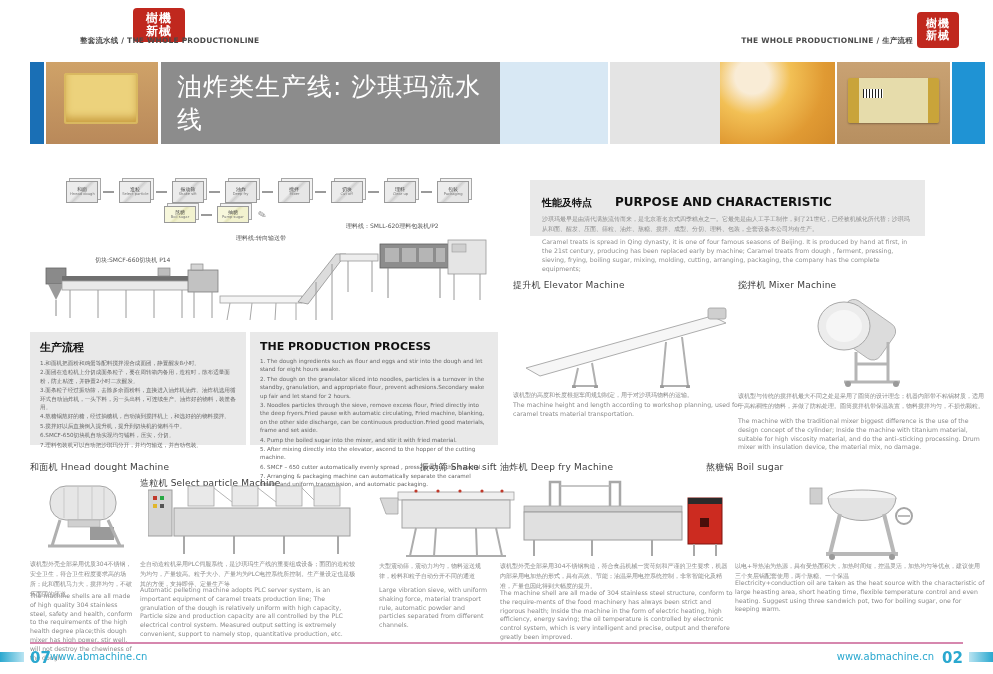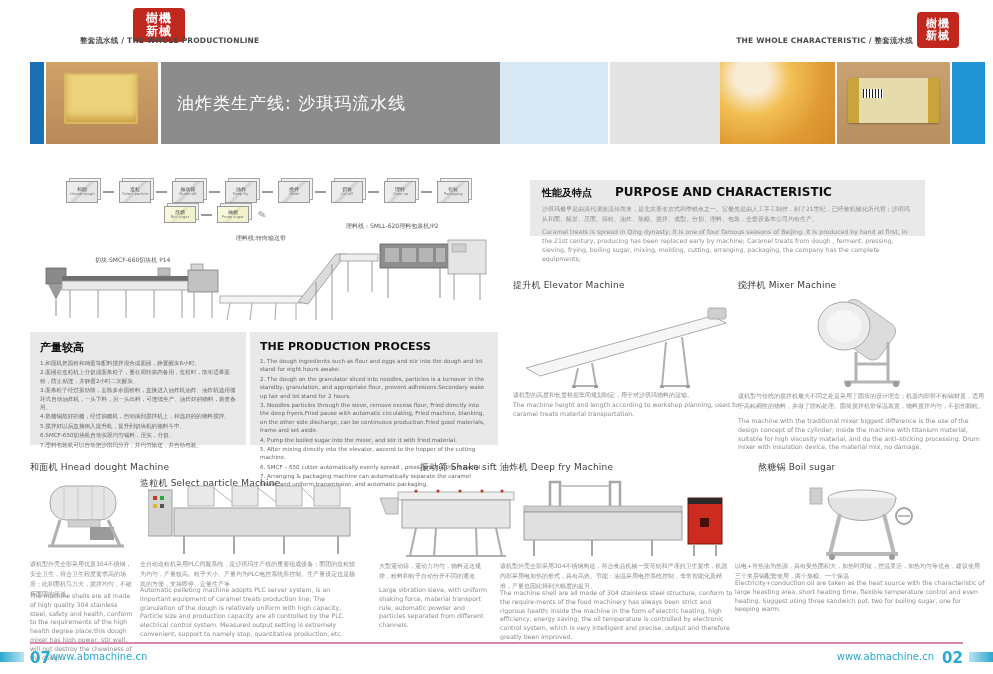--- a/index.html
+++ b/index.html
@@ -9,21 +9,21 @@
 
   
   .seal{background:#c0281e;border-radius:4px;color:#fff;display:flex;flex-direction:column;
         align-items:center;justify-content:center;line-height:1.05;font-weight:bold;}
   .seal div{letter-spacing:1px;}
   .hdr-text{font-size:7.5px;font-weight:bold;color:#4a4a4a;letter-spacing:.2px;}
 
   
   .banner-block{top:62px;height:82px;}
   .title-block{background:#8c8c8c;display:flex;flex-direction:column;justify-content:center;padding-left:16px;box-sizing:border-box;}
-  .title-zh{color:#fff;font-size:17px;letter-spacing:1px;}
+  .title-zh{color:#fff;font-size:25px;letter-spacing:1px;}
   .title-en{color:#f2f2f2;font-size:10px;margin-top:3px;}
   .photo-wood{background:linear-gradient(180deg,#cfa268,#b9895a);}
   .sachima{position:absolute;left:16%;top:14%;width:66%;height:62%;background:#ecd27c;border-radius:3px;
            box-shadow:inset 0 0 0 2px #d9b860, inset 0 -6px 8px #c79a3e;}
   .closeup{background:radial-gradient(circle at 28% 18%, #f9ecd6 0 16%, #f2c055 36%, #e09a33 68%, #d28a2a 100%);}
   .package-bg{background:linear-gradient(180deg,#c9a273,#b78f60);}
   .package{position:absolute;left:10%;top:20%;width:80%;height:54%;border-radius:2px;
            background:linear-gradient(90deg,#c9a43a 0 12%,#e6dcab 12% 88%,#c9a43a 88%);box-shadow:0 1px 2px rgba(0,0,0,.3);}
   .barcode{position:absolute;left:16%;top:24%;width:22%;height:20%;background:repeating-linear-gradient(90deg,#222 0 1px,#fff 1px 3px);}
 
@@ -71,21 +71,21 @@
   <div class="abs seal" style="left:133px;top:8px;width:52px;height:34px;font-size:12px;">
     <div>樹機</div>
     <div>新械</div>
   </div>
   <div class="abs hdr-text" style="left:80px;top:36px;">整套流水线 / THE WHOLE PRODUCTIONLINE</div>
 
   <div class="abs seal" style="left:917px;top:12px;width:42px;height:36px;font-size:11px;">
     <div>樹機</div>
     <div>新械</div>
   </div>
-  <div class="abs hdr-text" style="left:700px;top:36px;width:213px;text-align:right;">THE WHOLE CHARACTERISTIC / 整套流水线</div>
+  <div class="abs hdr-text" style="left:700px;top:36px;width:213px;text-align:right;">THE WHOLE PRODUCTIONLINE / 生产流程</div>
 
   <div class="abs banner-block" style="left:30px;width:14px;background:#1a6fb5;"></div>
   <div class="abs banner-block photo-wood" style="left:46px;width:112px;">
     <div class="sachima"></div>
   </div>
   <div class="abs banner-block title-block" style="left:161px;width:339px;">
     <div class="title-zh">油炸类生产线: 沙琪玛流水线</div>
   </div>
   <div class="abs banner-block" style="left:500px;width:108px;background:#d8e8f4;"></div>
   <div class="abs banner-block" style="left:610px;width:110px;background:#e4e4e4;"></div>
@@ -230,21 +230,21 @@
     </g>
     <line x1="348" y1="34" x2="348" y2="64" stroke="#8a8a8a"></line>
     <line x1="400" y1="34" x2="400" y2="64" stroke="#8a8a8a"></line>
     <rect x="408" y="6" width="38" height="34" fill="#e5e5e5" stroke="#9a9a9a" stroke-width="0.8"></rect>
     <rect x="412" y="10" width="14" height="8" fill="#cfcfcf" stroke="#9a9a9a" stroke-width="0.6"></rect>
     <line x1="414" y1="40" x2="414" y2="66" stroke="#9a9a9a"></line>
     <line x1="440" y1="40" x2="440" y2="66" stroke="#9a9a9a"></line>
   </svg>
 
   <div class="abs panel" style="left:30px;top:332px;width:216px;height:113px;padding:8px 10px;">
-    <div class="panel-title-zh">产量较高</div>
+    <div class="panel-title-zh">生产流程</div>
     <div style="margin-top:4px;">
 
     <div class="proc-item">1.和面机把面粉和鸡蛋等配料搅拌混合成面团，静置醒发8小时。</div>
         <div class="proc-item">2.面团在造粒机上分切成面条粒子，要在周转箱内备用，造粒时，散布适量面粉，防止粘连，并静置2小时二次醒发。</div>
         <div class="proc-item">3.面条粒子经过振动筛，去除多余面粉料，直接进入油炸机油炸。油炸机选用循环式自动油炸机，一头下料，另一头出料，可连续生产。油炸好的物料，装筐备用。</div>
         <div class="proc-item">4.熬糖锅熬好的糖，经过抽糖机，自动抽到搅拌机上，和选好的的物料搅拌。</div>
         <div class="proc-item">5.搅拌好以后直接倒入提升机，提升到切块机的储料斗中。</div>
         <div class="proc-item">6.SMCF-650切块机自动实现均匀铺料，压实，分切。</div>
         <div class="proc-item">7.理料包装机可以自动把沙琪玛分开，并均匀输送，并自动包装。</div>
       </div>
@@ -257,21 +257,21 @@
     <div class="proc-item">1. The dough ingredients such as flour and eggs and stir into the dough and let stand for eight hours awake.</div>
         <div class="proc-item">2. The dough on the granulator sliced into noodles, particles is a turnover in the standby, granulation, and appropriate flour, prevent adhesions.Secondary wake up fair and let stand for 2 hours.</div>
         <div class="proc-item">3. Noodles particles through the sieve, remove excess flour, Fried directly into the deep fryers.Fried pause with automatic circulating, Fried machine, blanking, on the other side discharge, can be continuous production.Fried good materials, frame and set aside.</div>
         <div class="proc-item">4. Pump the boiled sugar into the mixer, and stir it with fried material.</div>
         <div class="proc-item">5. After mixing directly into the elevator, ascend to the hopper of the cutting machine.</div>
         <div class="proc-item">6. SMCF – 650 cutter automatically evenly spread , press, and cut the material.</div>
         <div class="proc-item">7. Arranging &amp; packaging machine can automatically separate the caramel treats, and uniform transmission, and automatic packaging.</div>
       </div>
   </div>
 
-  <div class="abs panel" style="left:530px;top:180px;width:395px;height:56px;padding:5px 12px;">
+  <div class="abs panel" style="left:530px;top:180px;width:395px;height:56px;padding:15px 12px;">
     <div style="display:flex;gap:14px;align-items:baseline;">
       <span class="panel-title-zh" style="font-size:10px;">性能及特点</span>
       <span class="panel-title-en" style="font-size:12px;margin-left:9px;">PURPOSE AND CHARACTERISTIC</span>
     </div>
     <div class="body-sm" style="margin-top:4px;">沙琪玛最早是由清代满族流传而来，是北京著名京式四季糕点之一。它最先是由人工手工制作，到了21世纪，已经被机械化所代替；沙琪玛从和面、醒发、压面、筛粒、油炸、熬糖、搅拌、成型、分切、理料、包装，全套设备本公司均有生产。</div>
     <div class="body-sm-en" style="margin-top:5px;">Caramel treats is spread in Qing dynasty, it is one of four famous seasons of Beijing. It is produced by hand at first, in the 21st century, producing has been replaced early by machine; Caramel treats from dough , ferment, pressing, sieving, frying, boiling sugar, mixing, molding, cutting, arranging, packaging, the company has the complete equipments;</div>
   </div>
 
   <div class="abs m-label" style="left:513px;top:279px;">提升机 Elevator Machine</div>
   <svg class="abs" style="left:518px;top:298px;" width="228" height="90" viewBox="0 0 228 90">
@@ -387,21 +387,21 @@
         <line x1="22" y1="64" x2="22" y2="80"></line>
         <line x1="80" y1="64" x2="80" y2="80"></line>
         <line x1="140" y1="64" x2="140" y2="80"></line>
         <line x1="182" y1="68" x2="182" y2="80"></line>
         <line x1="204" y1="68" x2="204" y2="80"></line>
       </g>
   </svg>
   <div class="abs desc-zh" style="left:500px;top:561px;width:233px;">该机型外壳全部采用304不锈钢构造，符合食品机械一贯苛刻和严谨的卫生要求，机器内部采用电加热的形式，具有高效、节能；油温采用电控系统控制，非常智能化及精准，产量也因此得到大幅度的提升。</div>
   <div class="abs desc-en" style="left:500px;top:589px;width:233px;">The machine shell are all made of 304 stainless steel structure, conform to the require-ments of the food machinery has always been strict and rigorous health; Inside the machine in the form of electric heating, high efficiency, energy saving; the oil temperature is controlled by electronic control system, which is very intelligent and precise, output and therefore greatly been improved.</div>
 
-  <div class="abs m-label" style="left:758px;top:461px;">熬糖锅 Boil sugar</div>
+  <div class="abs m-label" style="left:706px;top:461px;">熬糖锅 Boil sugar</div>
   <svg class="abs" style="left:800px;top:478px;" width="130" height="82" viewBox="0 0 130 82">
     <rect x="10" y="10" width="12" height="16" fill="#cfcfcf" stroke="#a6a6a6" stroke-width="0.8"></rect>
     <ellipse cx="62" cy="20" rx="34" ry="8" fill="#f4f4f4" stroke="#a6a6a6" stroke-width="1"></ellipse>
     <path d="M28,20 C30,50 94,50 96,20" fill="#e3e3e3" stroke="#a6a6a6" stroke-width="1"></path>
     <g stroke="#b8b8b8" stroke-width="4" fill="none">
         <path d="M40,36 L30,76 M84,36 L94,76 M26,76 L98,76"></path>
       </g>
     <circle cx="104" cy="38" r="8" fill="none" stroke="#a6a6a6" stroke-width="2"></circle>
     <line x1="98" y1="38" x2="110" y2="38" stroke="#a6a6a6" stroke-width="1.5"></line>
     <circle cx="32" cy="79" r="3" fill="#9a9a9a"></circle>

